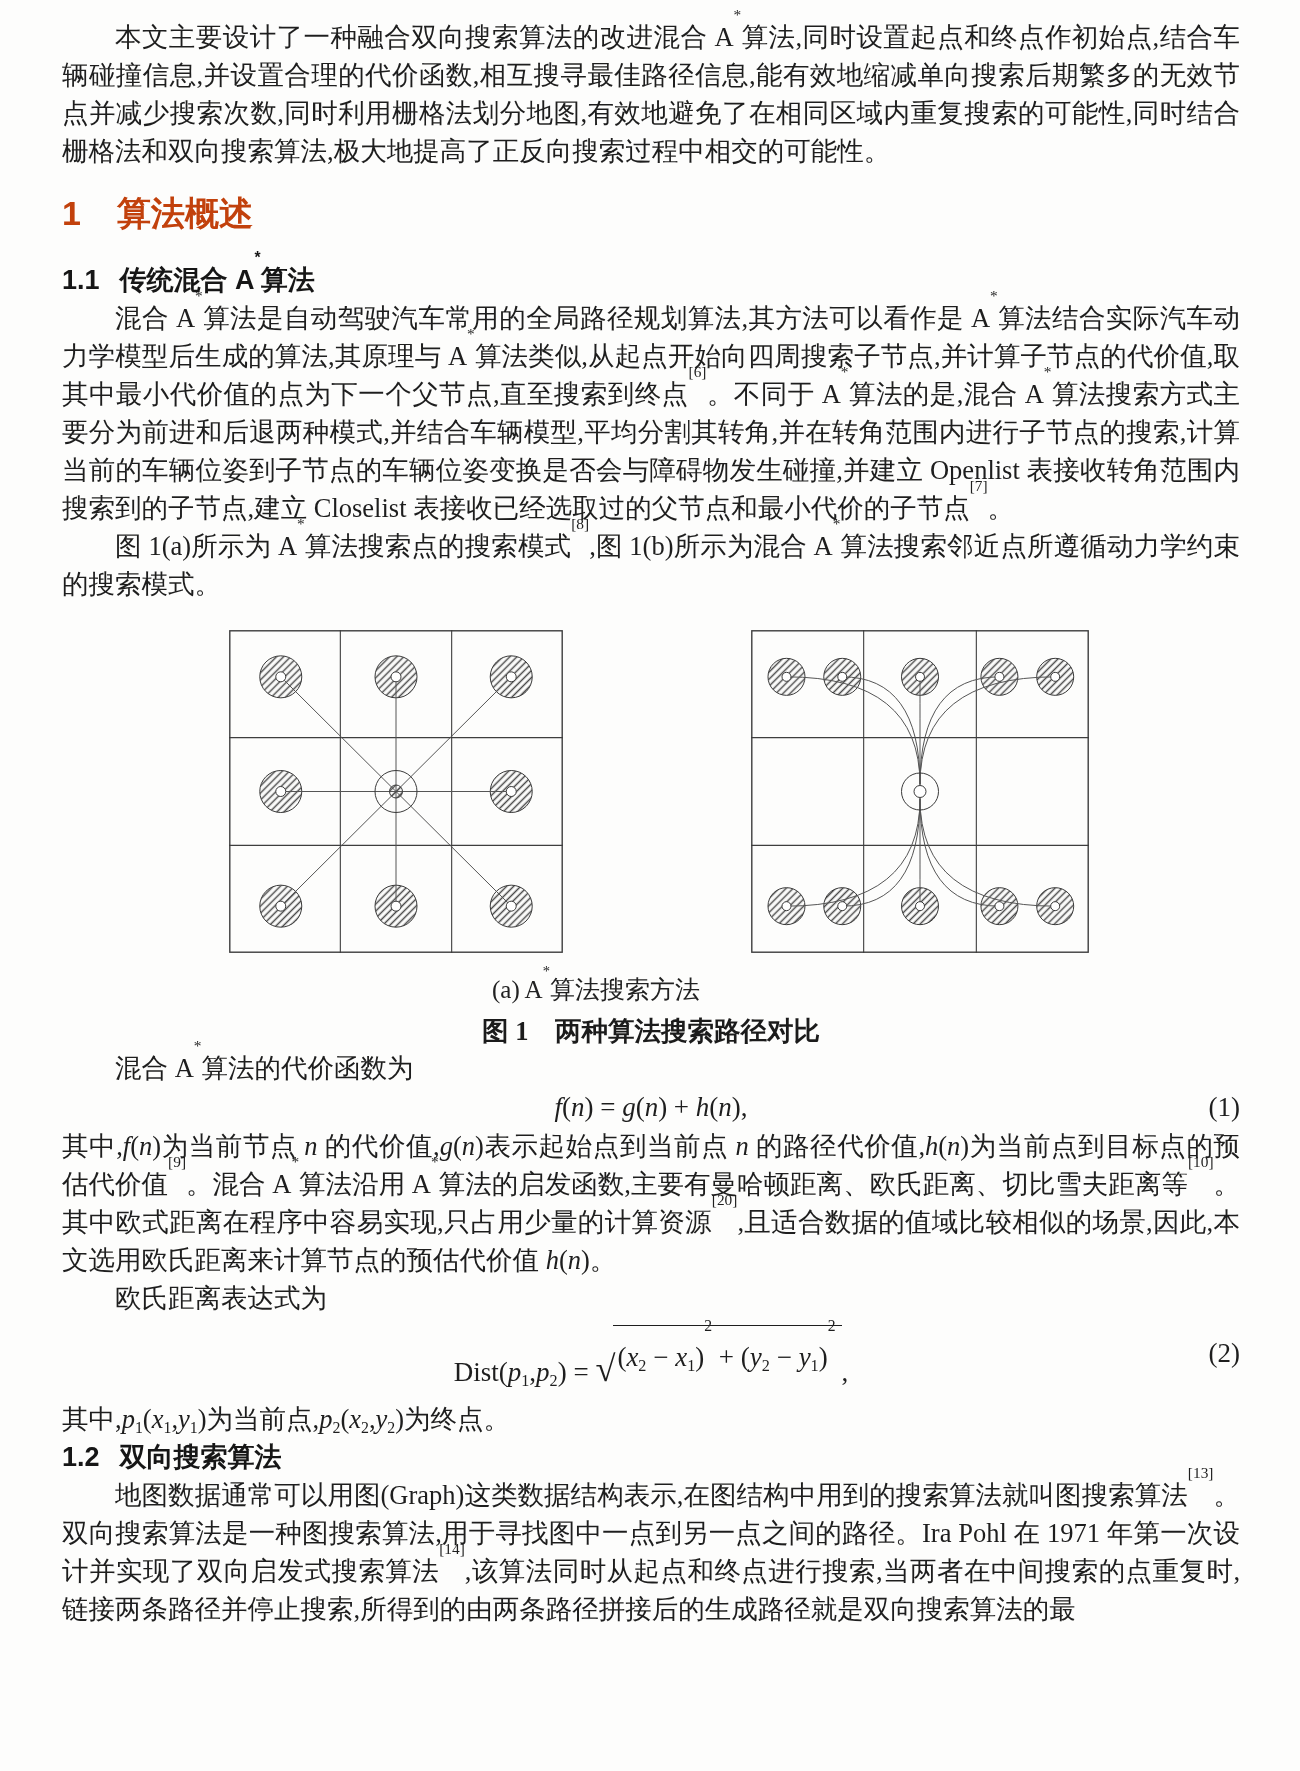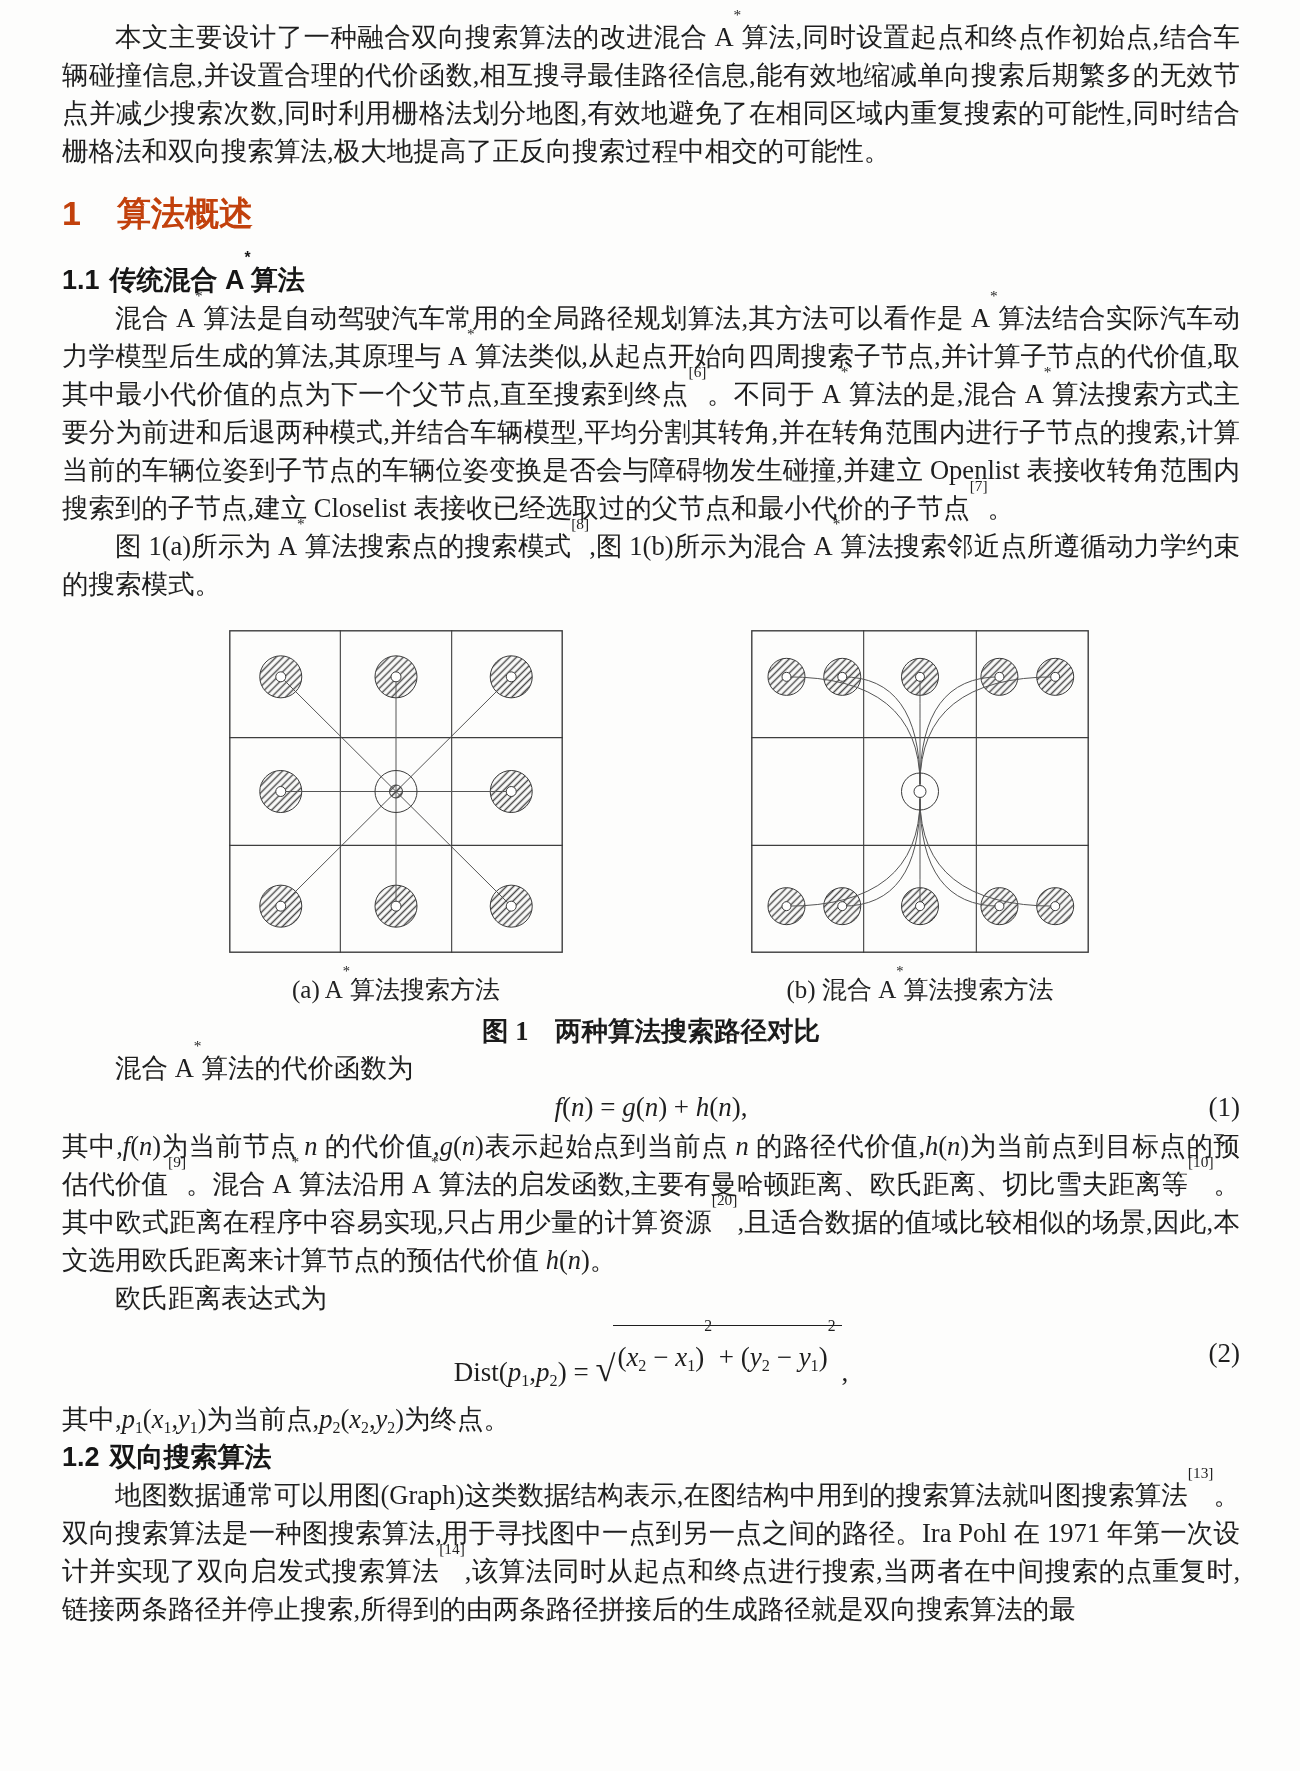--- a/index.html
+++ b/index.html
@@ -20,26 +20,26 @@
   h1.sec{
     font-family:"Liberation Sans","DejaVu Sans",sans-serif;
     font-weight:700;font-size:34px;line-height:44px;margin:21px 0 0 0;color:#c2410c;
   }
   h1.sec .sec-num{margin-right:36px;font-weight:700;}
   h2.subsec{
     font-family:"Liberation Sans","DejaVu Sans",sans-serif;
     font-weight:700;font-size:27px;line-height:38px;margin:0;color:#161616;
   }
   h2.subsec.mt{margin-top:26px;}
-  h2.subsec .sec-num{margin-right:10px;}
+  h2.subsec .sec-num{margin-right:20px;}
   .figure{margin:27px 0 0 0;}
   .panels{display:flex;justify-content:center;align-items:flex-start;gap:188px;padding-left:16px;}
   .panels svg{display:block;}
   .subcaps{display:flex;justify-content:center;gap:188px;padding-left:16px;margin-top:21px;font-size:25px;line-height:32px;color:#222;}
-  .subcaps .cap-a{width:334px;text-align:center;}
+  .subcaps .cap-a{width:334px;}
   .subcaps .cap-b{width:338px;text-align:center;}
   .figcaption{text-align:center;font-size:26.5px;line-height:36px;margin-top:7px;font-weight:700;color:#1b1b1b;}
   .equation{position:relative;text-align:center;font-size:27px;line-height:40px;margin:0;}
   .equation .eq-num{position:absolute;right:0;top:0;font-style:normal;}
   .equation.tall{line-height:56px;margin-top:8px;}
   .sqrt{display:inline-flex;align-items:flex-end;vertical-align:baseline;}
   .radical{font-size:1.35em;line-height:0.82;margin-right:-2px;}
   .radicand{border-top:1.7px solid currentColor;padding:3px 6px 0 4px;}
   .mt7{margin-top:7px;}
 </style>
@@ -142,21 +142,20 @@
           <circle cx="91.26" cy="276.165" r="4.5" fill="#fff" stroke="#3a3a3a" stroke-width="1"></circle>
           <circle cx="169" cy="276.165" r="4.5" fill="#fff" stroke="#3a3a3a" stroke-width="1"></circle>
           <circle cx="248.43" cy="276.165" r="4.5" fill="#fff" stroke="#3a3a3a" stroke-width="1"></circle>
           <circle cx="304.2" cy="276.165" r="4.5" fill="#fff" stroke="#3a3a3a" stroke-width="1"></circle>
           <circle cx="169" cy="161.5" r="18.5" fill="none" stroke="#3a3a3a" stroke-width="1"></circle>
           <circle cx="169" cy="161.5" r="6" fill="#fff" stroke="#3a3a3a" stroke-width="1"></circle>
         </svg>
     </div>
     <div class="subcaps">
       <span class="cap-a">(a) A<sup>*</sup>算法搜索方法</span>
-      <span class="cap-b">(b) 混合 A<sup>*</sup>算法搜索方法</span>
     </div>
     <div class="figcaption">图 1　两种算法搜索路径对比</div>
   </div>
 
   <p class="body indent mt7">混合 A<sup>*</sup>算法的代价函数为</p>
 
   <div class="equation">
     <span class="eq-body"><em>f</em>(<em>n</em>) = <em>g</em>(<em>n</em>) + <em>h</em>(<em>n</em>),</span>
     <span class="eq-num">(1)</span>
   </div>

